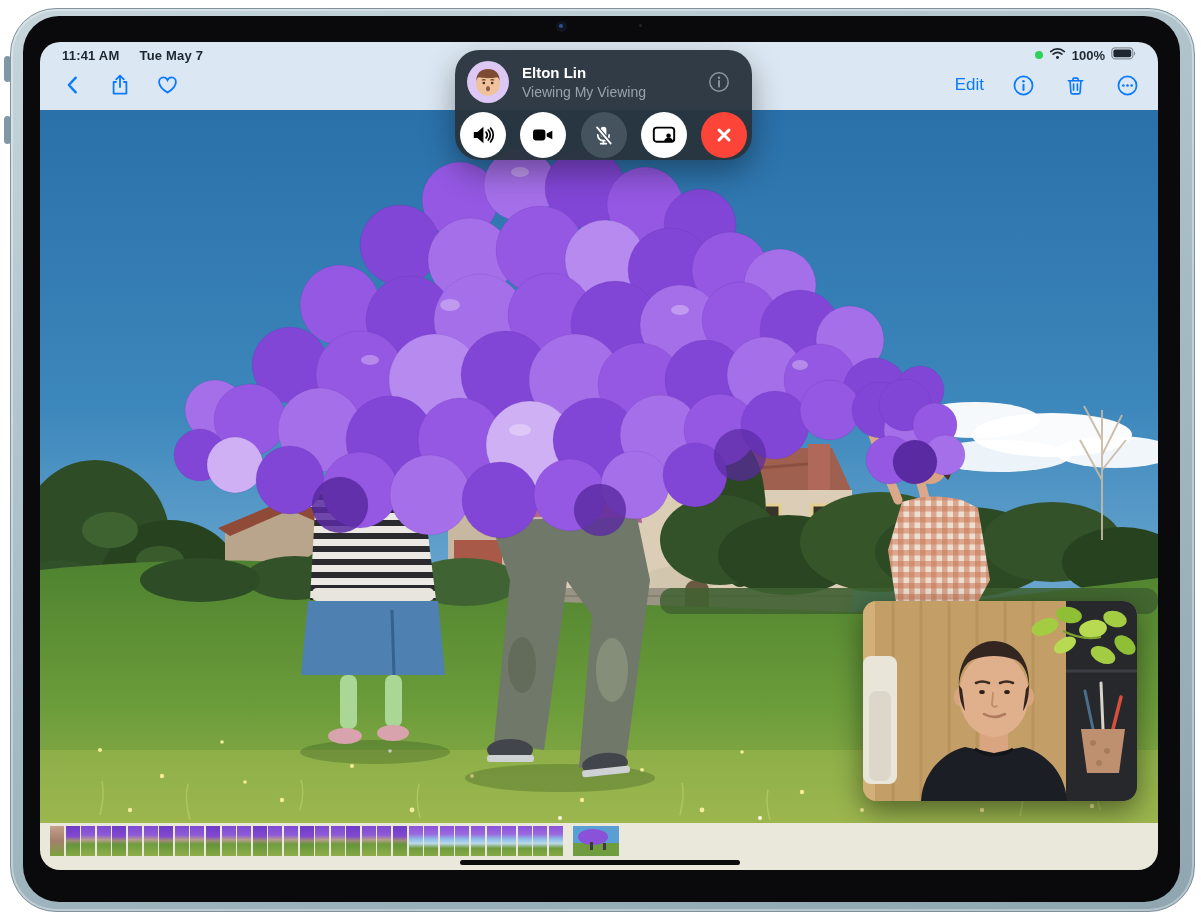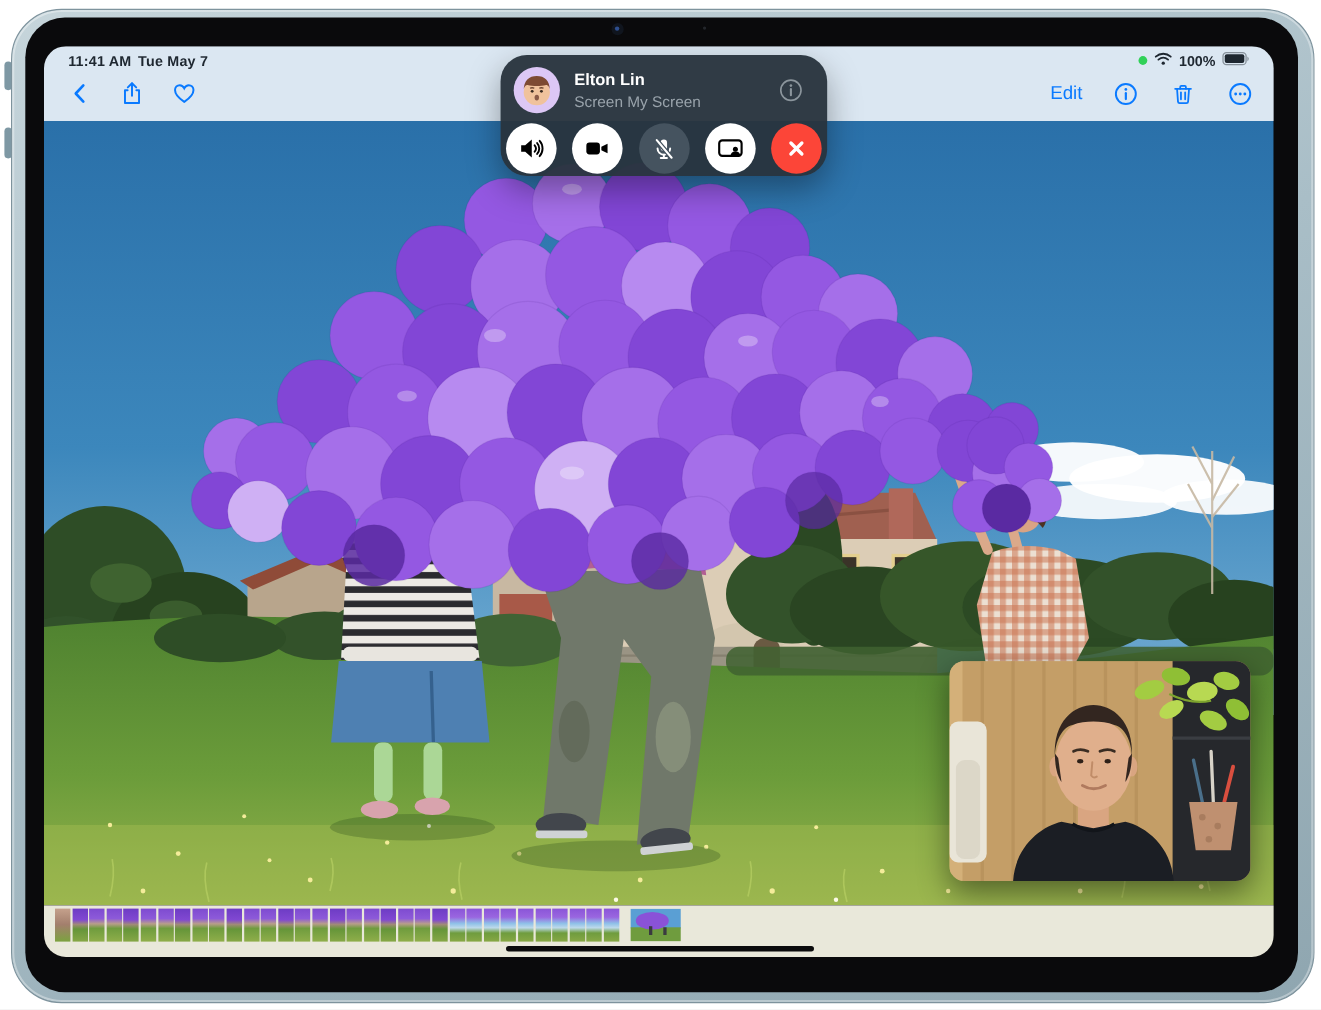--- a/index.html
+++ b/index.html
@@ -12,21 +12,21 @@
   .edge-btn{position:absolute;left:4px;width:7px;border-radius:4px;background:#7e98a4;}
   .edge-btn.b1{top:56px;height:26px;} .edge-btn.b2{top:116px;height:28px;}
   .camera-dot{position:absolute;left:556px;top:21px;width:11px;height:11px;border-radius:50%;background:#10151e;}
   .camera-dot::after{content:"";position:absolute;left:3px;top:3px;width:4px;height:4px;border-radius:50%;background:#2e4e8f;}
   .mic-dot{position:absolute;left:639px;top:24px;width:3px;height:3px;border-radius:50%;background:#23262b;}
   
   .screen{position:absolute;left:40px;top:42px;width:1118px;height:828px;border-radius:20px;overflow:hidden;background:#000;}
   
   .topbar{position:absolute;left:0;top:0;width:1118px;height:68px;background:#dbe7f2;}
   .statusleft{position:absolute;left:22px;top:6px;font-size:13px;font-weight:700;color:#1e2730;letter-spacing:.2px;}
-  .statusleft .date{margin-left:6px;text-align:center;}
+  .statusleft .date{margin-left:20px;text-align:center;}
   .statusright{position:absolute;right:21px;top:5px;display:flex;align-items:center;gap:6px;font-size:13px;font-weight:700;color:#1e2730;}
   .greendot{width:8px;height:8px;border-radius:50%;background:#30d158;}
   .toolrow-left{position:absolute;left:20px;top:30px;display:flex;align-items:center;gap:21px;}
   .toolrow-right{position:absolute;right:18px;top:30px;display:flex;align-items:center;gap:26px;}
   .tool-ic{width:26px;height:26px;display:flex;align-items:center;justify-content:center;}
   .edit-lbl{font-size:17px;color:#0a7aff;margin-left:29px;}
   
   .photo{position:absolute;left:0;top:68px;width:1118px;height:713px;}
   
   .ft-pill{position:absolute;left:415px;top:8px;width:297px;height:110px;border-radius:24px;
@@ -406,21 +406,21 @@
           <circle cx="12" cy="13" r="6.8" fill="#f0c29c"></circle>
           <path d="M5.2 12.2 C5.2 6.8 8 4.6 12 4.6 C16 4.6 18.8 6.8 18.8 12.2 C18.8 10.2 17.5 9.1 16.8 9.3 C14 10 10 10 7.2 9.3 C6.5 9.1 5.2 10.2 5.2 12.2 Z" fill="#7d4a32"></path>
           <circle cx="9.6" cy="12.6" r="0.75" fill="#3a2a20"></circle>
             <circle cx="14.4" cy="12.6" r="0.75" fill="#3a2a20"></circle>
           <path d="M8.5 11 Q9.6 10.4 10.7 11" stroke="#6b4530" stroke-width="0.7" fill="none"></path>
           <path d="M13.3 11 Q14.4 10.4 15.5 11" stroke="#6b4530" stroke-width="0.7" fill="none"></path>
           <ellipse cx="12" cy="15.8" rx="1.15" ry="1.5" fill="#8a5a48"></ellipse>
         </svg>
       </div>
       <div class="ft-name">Elton Lin</div>
-      <div class="ft-status">Screen My Screen</div>
+      <div class="ft-status">Viewing My Viewing</div>
       <div class="ft-info">
         <svg width="24" height="24" viewBox="0 0 24 24">
             <circle cx="12" cy="12" r="9.2" stroke="#8b959c" stroke-width="1.5" fill="none"></circle>
             <line x1="12" y1="11" x2="12" y2="16.6" stroke="#8b959c" stroke-width="1.9" stroke-linecap="round"></line>
             <circle cx="12" cy="7.8" r="1.2" fill="#8b959c"></circle>
           </svg>
       </div>
       <div class="ft-row">
         <div class="ft-btn light">
           <svg width="26" height="26" viewBox="0 0 24 24">

